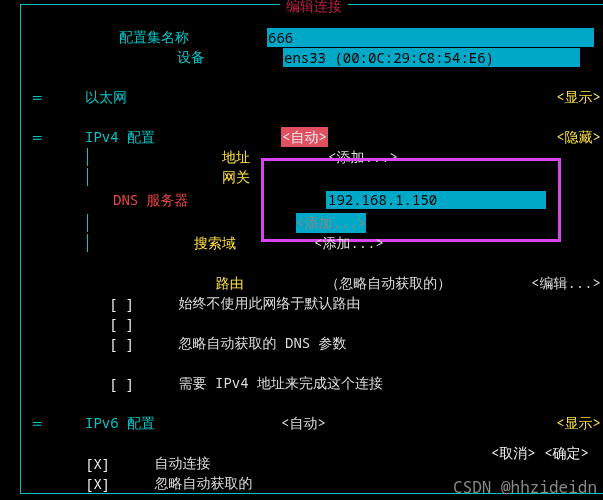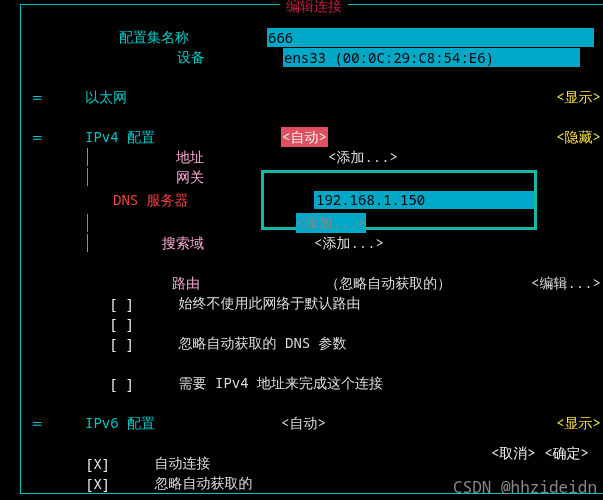--- a/index.html
+++ b/index.html
@@ -55,26 +55,26 @@
     color: #000;
     padding: 0 1px;
   }
   .sel-auto {
     background: #e05060;
     color: #eee;
     padding: 0 1px;
   }
   .right-btn { margin-left: auto; color: #fde047; }
   .sp { display:inline-block; }
-  .indent-label { text-align:center; width:120px; color:#f9a8d4; }
+  .indent-label { text-align:right; width:120px; color:#fde047; }
   .indent-label2 { text-align:right; width:84px; color:#ef4444; }
   .dns-box {
     display:inline-block;
-    border:3px solid #14b8a6;
-    padding:0;
+    border:3px solid #d946ef;
+    padding:12px;
     line-height:18px;
   }
   .dns-inner {
     background:#00a8c8;
     color:#000;
     display:inline-block;
     width:216px;
     padding:0 2px;
   }
   .add-under {

